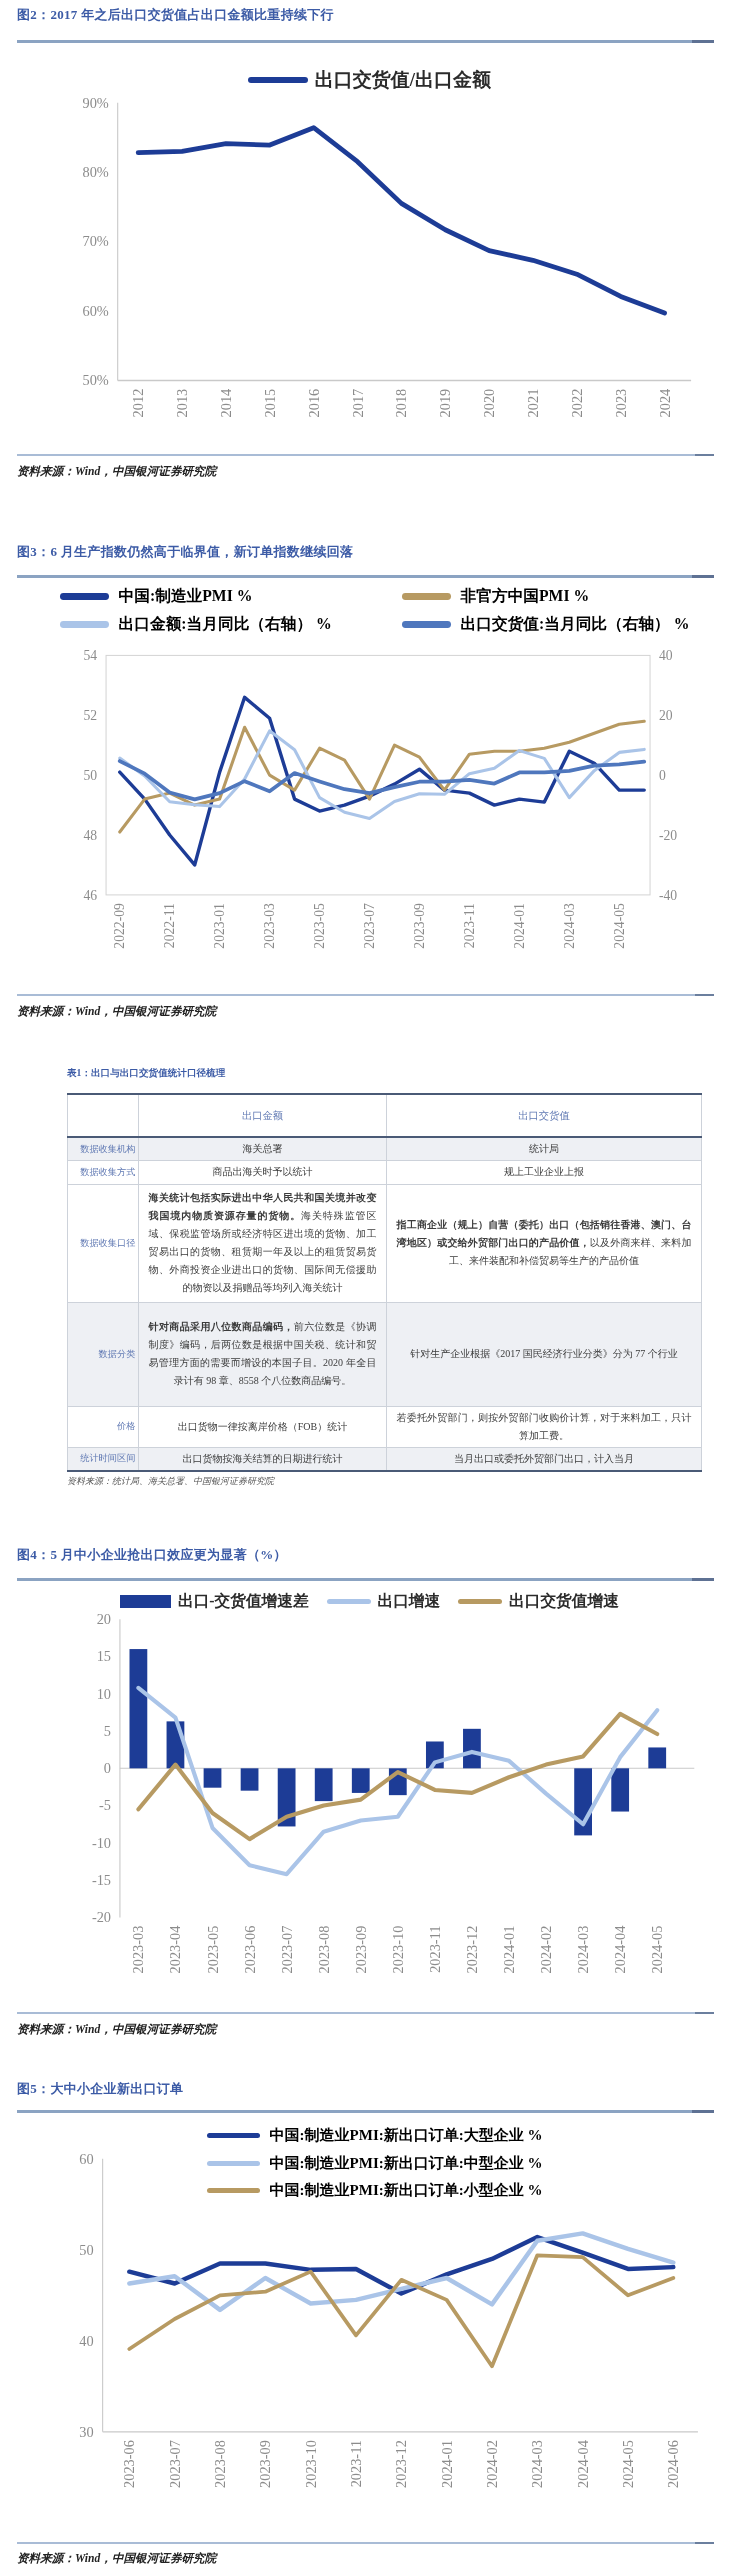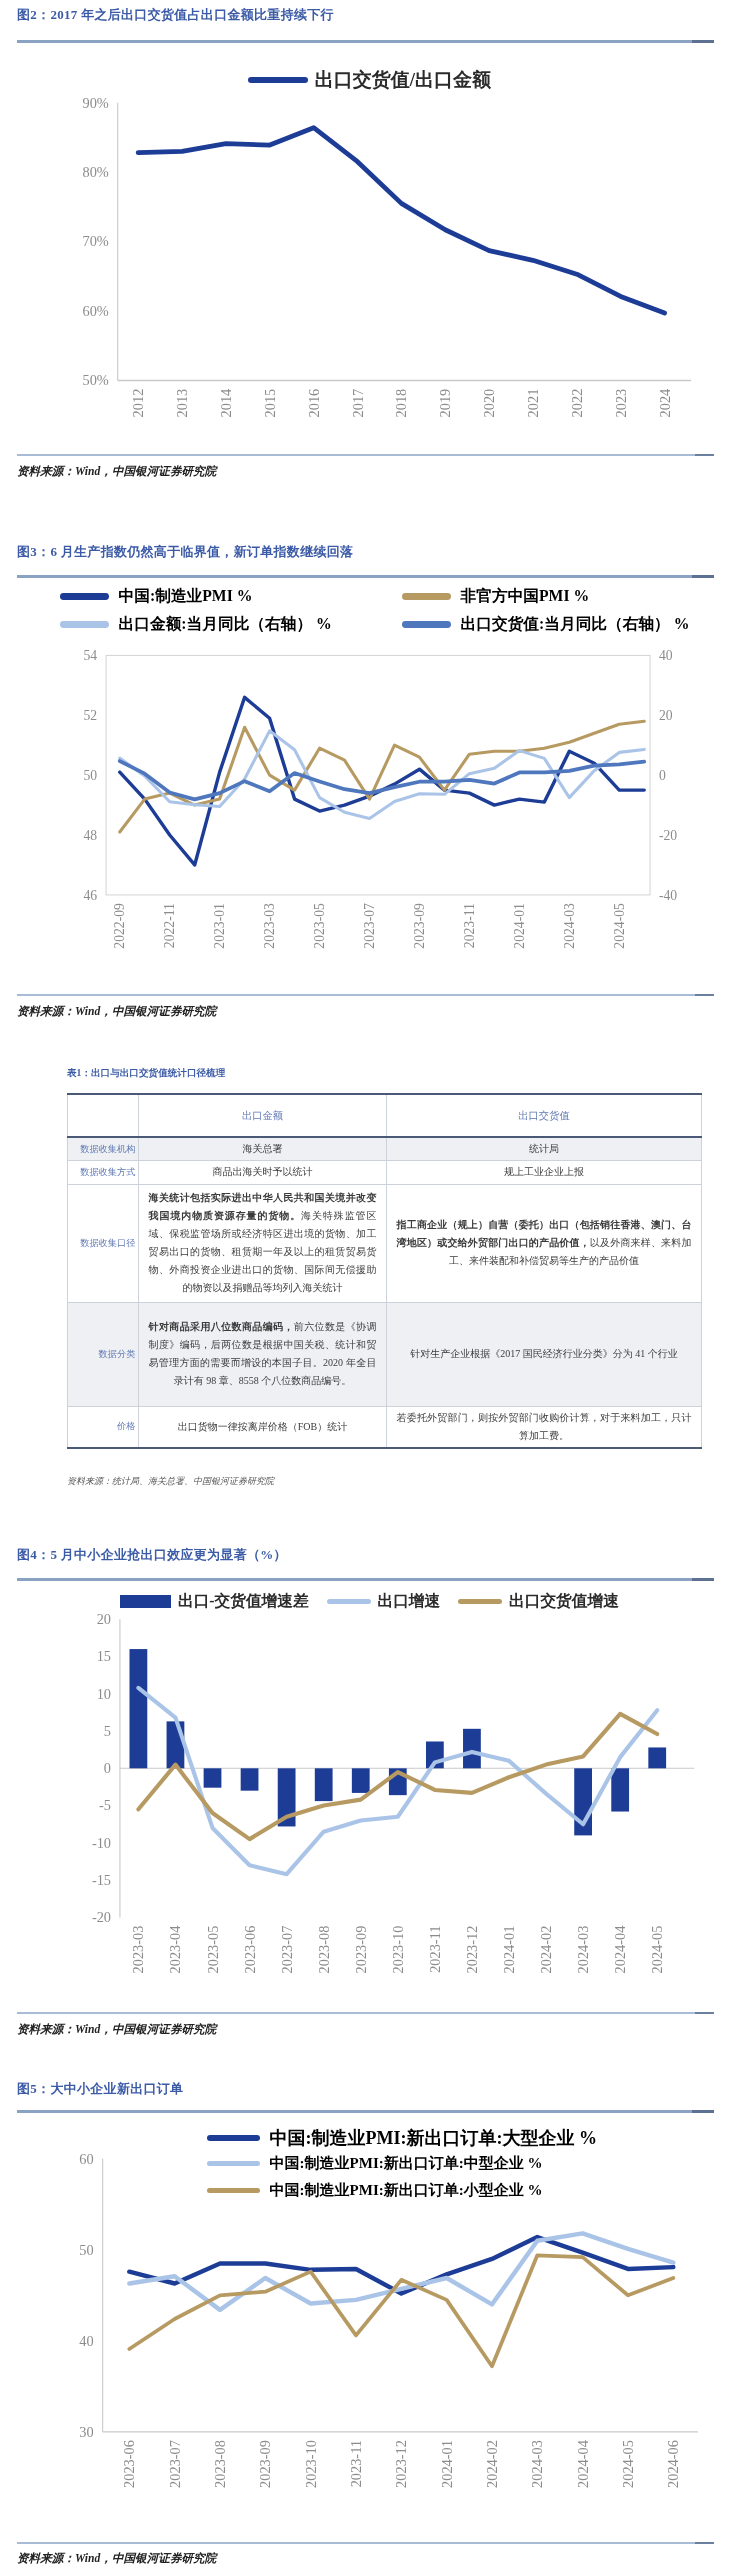--- a/index.html
+++ b/index.html
@@ -146,26 +146,31 @@
         <td><span class="lead"></span><span>规上工业企业上报</span></td>
       </tr>
       <tr class="h-xl">
         <th>数据收集口径</th>
         <td><span class="lead">海关统计包括实际进出中华人民共和国关境并改变我国境内物质资源存量的货物。</span><span>海关特殊监管区域、保税监管场所或经济特区进出境的货物、加工贸易出口的货物、租赁期一年及以上的租赁贸易货物、外商投资企业进出口的货物、国际间无偿援助的物资以及捐赠品等均列入海关统计</span></td>
         <td><span class="lead">指工商企业（规上）自营（委托）出口（包括销往香港、澳门、台湾地区）或交给外贸部门出口的产品价值，</span><span>以及外商来样、来料加工、来件装配和补偿贸易等生产的产品价值</span></td>
       </tr>
       <tr class="stripe h-l">
         <th>数据分类</th>
         <td><span class="lead">针对商品采用八位数商品编码，</span><span>前六位数是《协调制度》编码，后两位数是根据中国关税、统计和贸易管理方面的需要而增设的本国子目。2020 年全目录计有 98 章、8558 个八位数商品编号。</span></td>
-        <td><span class="lead"></span><span>针对生产企业根据《2017 国民经济行业分类》分为 41 个行业</span></td>
+        <td><span class="lead"></span><span>针对生产企业根据《2017 国民经济行业分类》分为 77 个行业</span></td>
       </tr>
       <tr class="h-m">
         <th>价格</th>
         <td><span class="lead"></span><span>出口货物一律按离岸价格（FOB）统计</span></td>
         <td><span class="lead"></span><span>若委托外贸部门，则按外贸部门收购价计算，对于来料加工，只计算加工费。</span></td>
+      </tr>
+      <tr class="stripe h-s">
+        <th>统计时间区间</th>
+        <td><span class="lead"></span><span>出口货物按海关结算的日期进行统计</span></td>
+        <td><span class="lead"></span><span>当月出口或委托外贸部门出口，计入当月</span></td>
       </tr>
     </tbody>
   </table>
   <div class="tbl-source" style="top:1475px">资料来源：统计局、海关总署、中国银河证券研究院</div>
 
   <div class="fig-title" style="top:1546px">图4：5 月中小企业抢出口效应更为显著（%）</div>
   <div class="rule" style="top:1578px"></div>
   <div class="legend-row" style="top:1591px;gap:18px">
     <div class="lg">
       <span class="sw-rect" style="background: rgb(29, 60, 150);"></span>
@@ -223,21 +228,21 @@
       <polyline points="202,115.28 256.2,158.88 310.4,320.2 364.6,374.7 418.8,387.78000000000003 473,325.65 527.2,309.3 581.4000000000001,303.85 635.6,224.27999999999997 689.8,209.02 744,222.1 798.2,270.06 852.4000000000001,314.75 906.6,216.65 960.8000000000001,147.98" fill="none" stroke="#aac4e8" stroke-width="6" stroke-linejoin="round" stroke-linecap="round"></polyline>
       <polyline points="202,292.95 256.2,227.55 310.4,298.4 364.6,336.55 418.8,303.85 473,287.5 527.2,278.78 581.4000000000001,238.45 635.6,264.61 689.8,268.97 744,246.07999999999998 798.2,227.55 852.4000000000001,215.56 906.6,153.43 960.8000000000001,182.86" fill="none" stroke="#b79a62" stroke-width="6" stroke-linejoin="round" stroke-linecap="round"></polyline>
     </svg>
   <div class="src-rule" style="top:2012px"></div>
   <div class="source" style="top:2022px">资料来源：Wind，中国银河证券研究院</div>
 
   <div class="fig-title" style="top:2080px">图5：大中小企业新出口订单</div>
   <div class="rule" style="top:2110px"></div>
   <div class="legend-left" style="top:2126px;left:207px">
     <span class="sw-line" style="width: 53px; height: 5.5px; background: rgb(29, 60, 150);"></span>
-    <span class="lab" style="font-size:18px;font-weight:700">中国:制造业PMI:新出口订单:大型企业 %</span>
+    <span class="lab" style="font-size:15px;font-weight:700">中国:制造业PMI:新出口订单:大型企业 %</span>
   </div>
   <div class="legend-left" style="top:2154px;left:207px">
     <span class="sw-line" style="width: 53px; height: 5.5px; background: rgb(170, 196, 232);"></span>
     <span class="lab" style="font-size:15px;font-weight:700">中国:制造业PMI:新出口订单:中型企业 %</span>
   </div>
   <div class="legend-left" style="top:2181px;left:207px">
     <span class="sw-line" style="width: 53px; height: 5.5px; background: rgb(183, 154, 98);"></span>
     <span class="lab" style="font-size:15px;font-weight:700">中国:制造业PMI:新出口订单:小型企业 %</span>
   </div>
   <svg id="svg-fig5" style="top:2143px" width="739" height="397" viewBox="0 0 1080 580">

